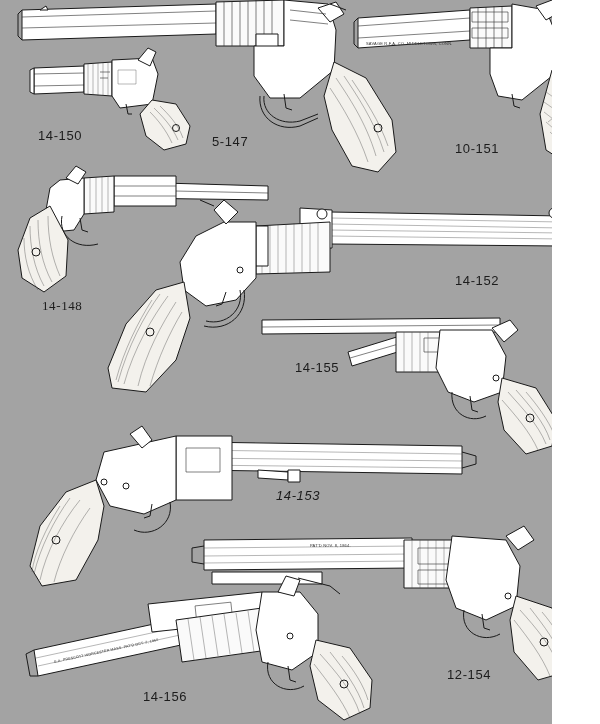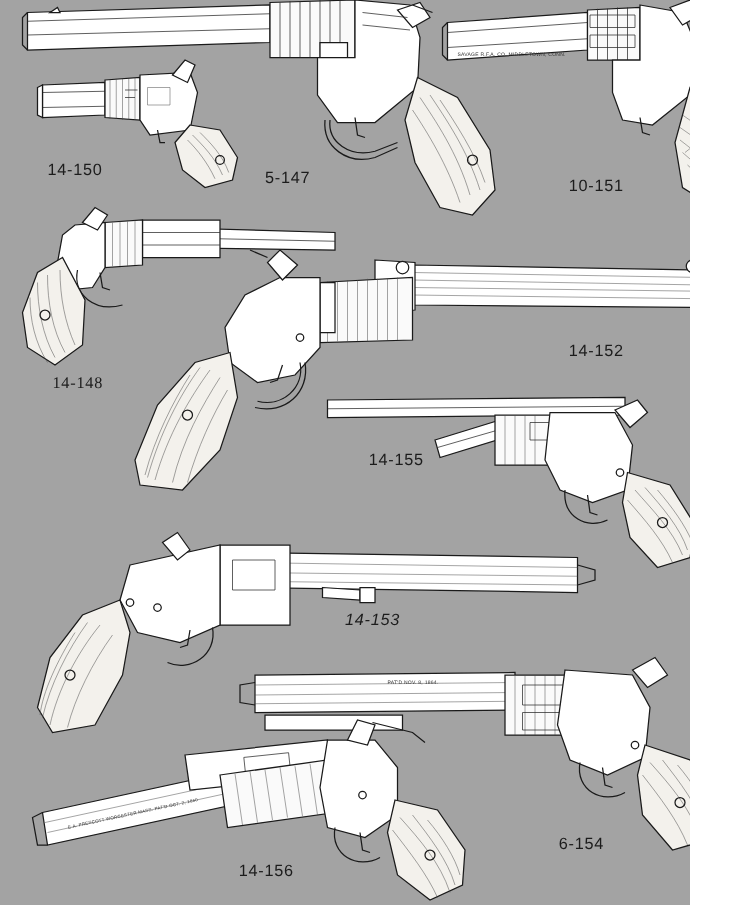--- a/index.html
+++ b/index.html
@@ -296,21 +296,21 @@
 
       <path class="fill-grip" d="M516 596 L552 608 L572 644 L566 672 L538 680 L514 652 L510 620 Z"></path>
       <g class="ln-hair">
         <path d="M520 610 C536 628 552 646 560 670 M530 608 C544 626 558 644 564 664 M514 620 C528 638 542 656 550 676 M542 612 C554 626 564 642 568 656"></path>
       </g>
       <circle class="ln" cx="544" cy="642" r="4"></circle>
       <circle class="ln" cx="508" cy="596" r="3"></circle>
     </g>
   </svg>
   <div class="tiny-text" style="left:310px; top:543px; font-size:4px;">PAT'D NOV. 8, 1864.</div>
-  <div class="fig-label" style="left:447px; top:667px;">6-154</div>
+  <div class="fig-label" style="left:447px; top:667px;">12-154</div>
 
   <svg class="gun-svg" width="600" height="724" viewBox="0 0 600 724">
     <g>
 
       <path class="fill-w" d="M34 650 L200 614 L204 640 L38 676 Z"></path>
       <g class="ln-hair">
         <path d="M36 658 L202 622 M38 666 L203 630"></path>
       </g>
       <path class="ln" d="M34 650 L26 654 L30 676 L38 676"></path>
 
@@ -331,15 +331,15 @@
 
       <path class="fill-grip" d="M316 640 L350 648 L372 680 L370 708 L344 720 L318 700 L310 666 Z"></path>
       <g class="ln-hair">
         <path d="M320 654 C336 672 352 690 360 714 M330 652 C344 670 358 688 364 708 M314 664 C328 682 342 700 350 718 M342 656 C354 670 364 686 368 700"></path>
       </g>
       <circle class="ln" cx="344" cy="684" r="4"></circle>
       <circle class="ln" cx="290" cy="636" r="3"></circle>
     </g>
   </svg>
   <div class="tiny-text" style="left:54px; top:660px; font-size:3.6px; transform: rotate(-12deg); transform-origin: left top;">E.A. PRESCOTT WORCESTER MASS. PAT'D OCT. 2, 1860</div>
-  <div class="fig-label" style="left:143px; top:689px;margin-left:48px;">14-156</div>
+  <div class="fig-label" style="left:143px; top:689px;">14-156</div>
 
 </div>
 
 </body></html>

